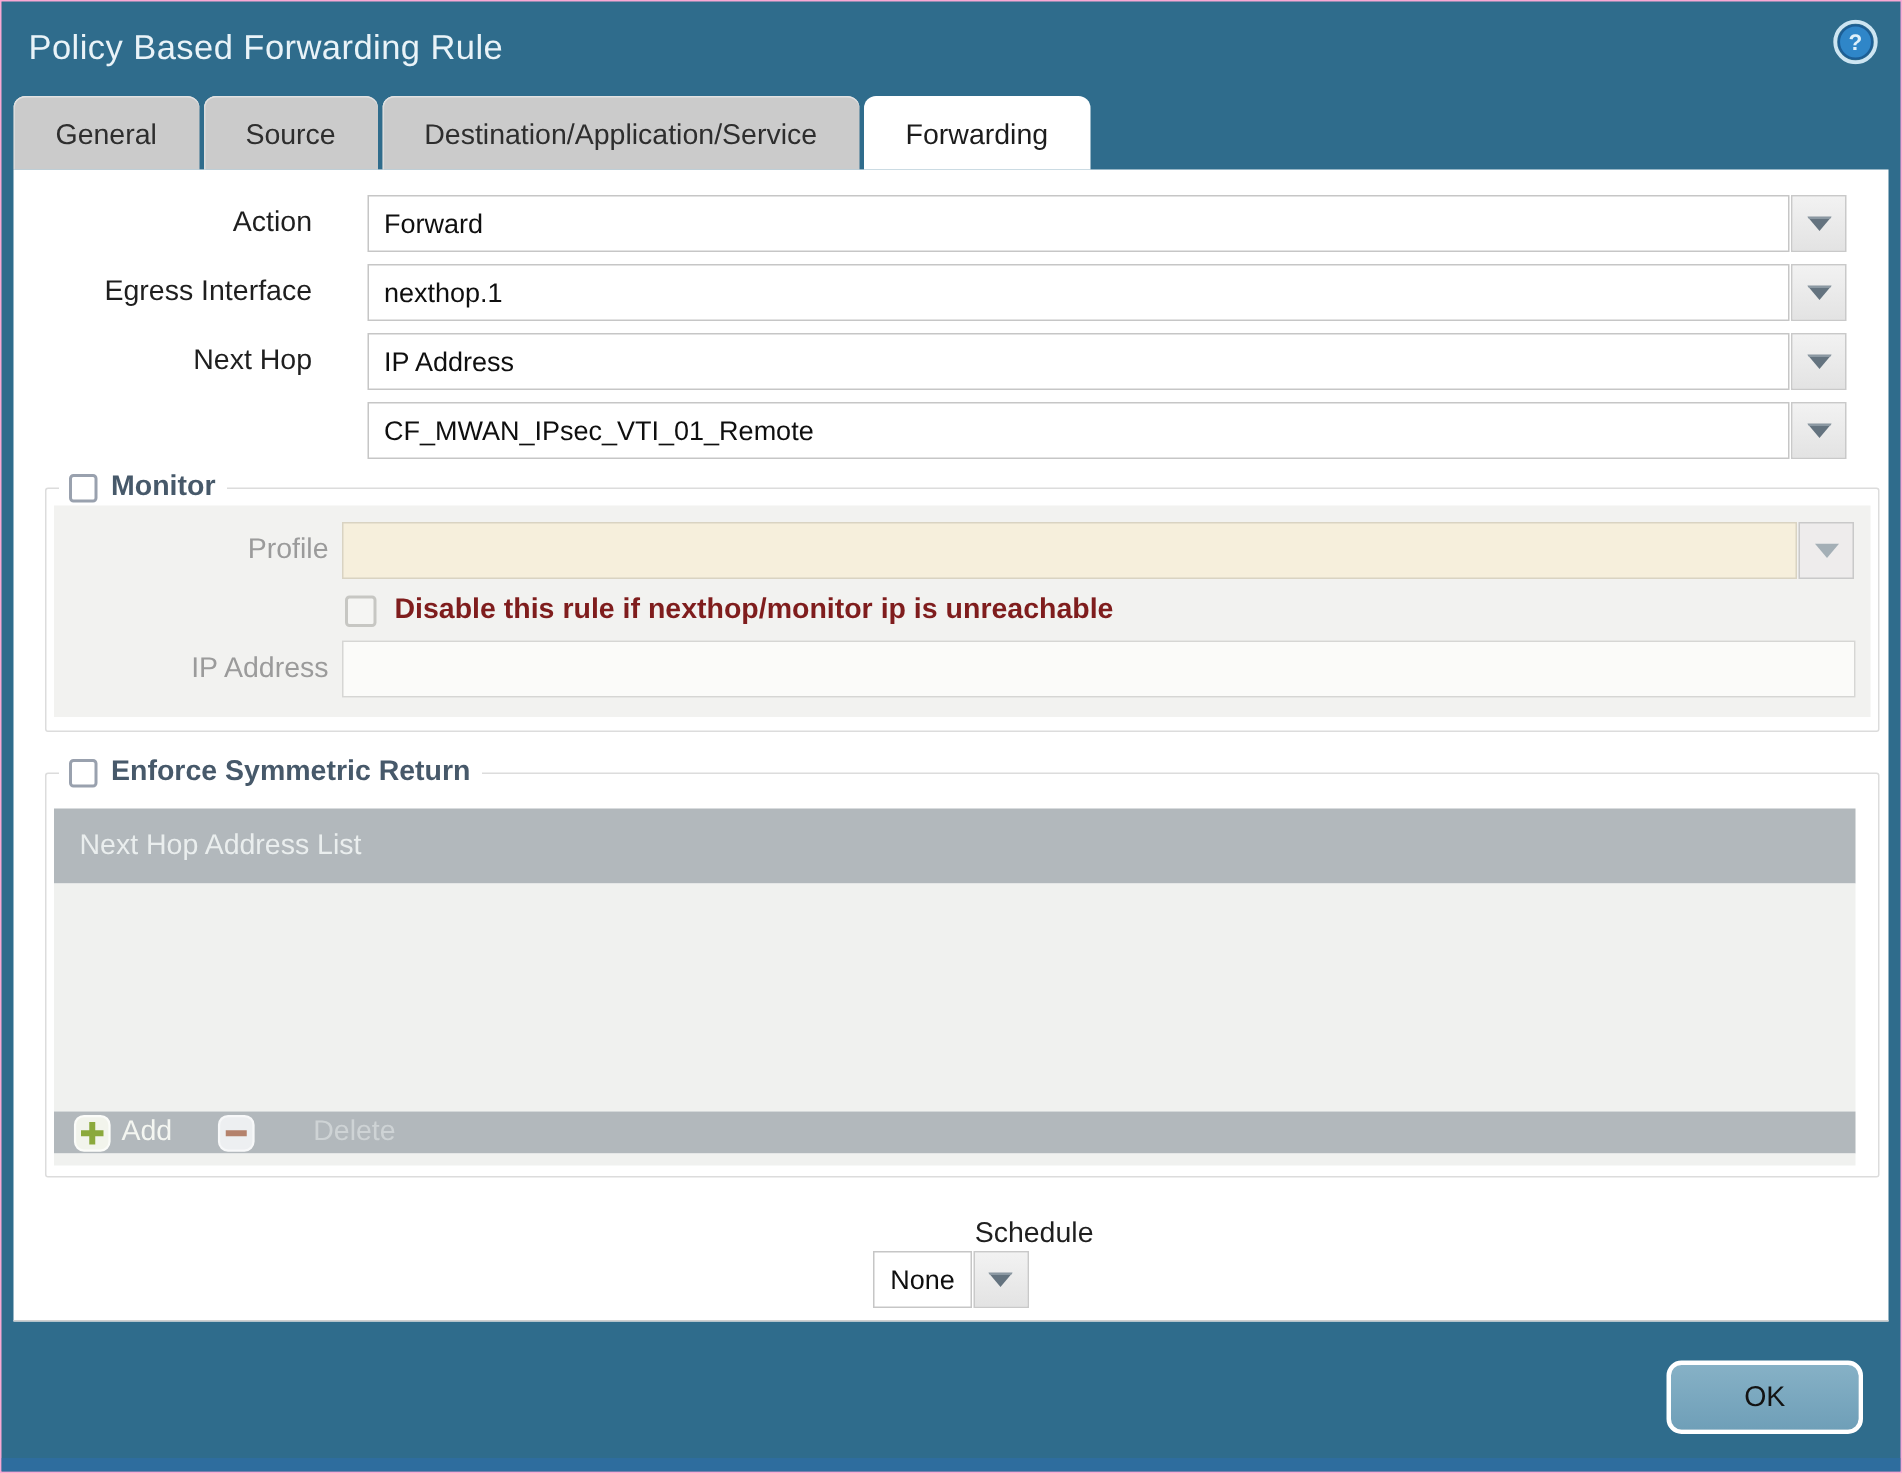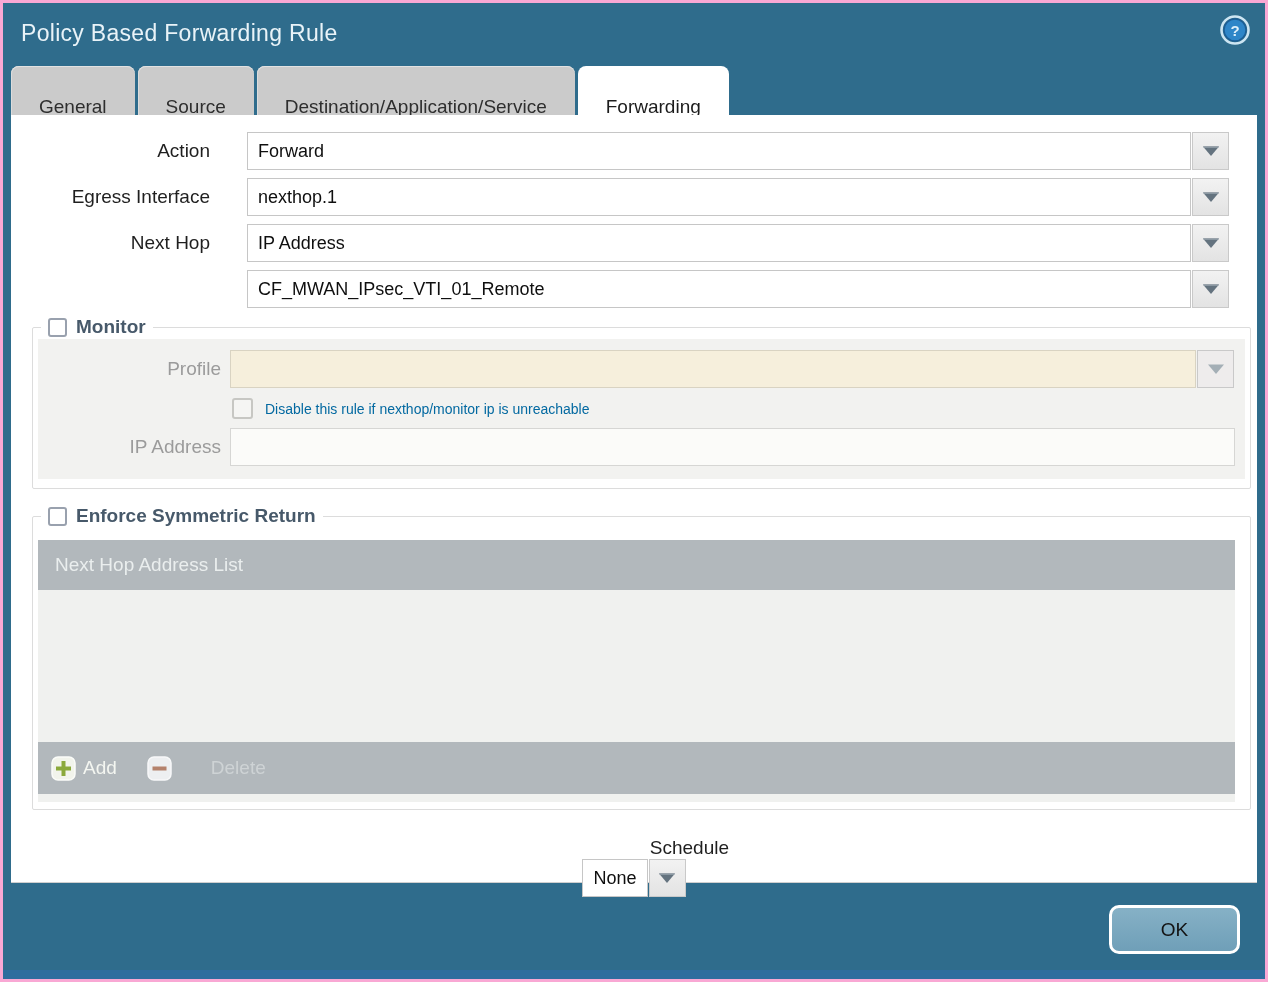--- a/index.html
+++ b/index.html
@@ -2,41 +2,41 @@
 <html><head>
 <meta charset="utf-8">
 <style>
   * { box-sizing: border-box; margin: 0; padding: 0; }
   html,body { background:#555; }
   body { font-family: "Liberation Sans", sans-serif; }
 
   .dialog {
     position: relative;
     width: 1268px; height: 982px;
-    border: 3px solid #f9a8d4;
+    border: 1px solid #f9a8d4;
     background: #2f6c8c;
     overflow: hidden;
   }
 
   
   .titlebar { height: 62px; position: relative; }
   .title {
     color: #e9f3f8; font-size: 23px; font-weight: 400;
     letter-spacing: .3px; padding: 17px 0 0 18px;
   }
   .help { position: absolute; top: 12px; right: 15px; width: 30px; height: 30px; cursor: pointer; }
 
   
   .tabs { display: flex; align-items: flex-end; padding-left: 8px; height: 50px; }
   .tab {
     height: 49px; line-height: 49px;
     background: #cbcbcb;
     color: #2e2e2e; font-size: 19px;
     border-radius: 8px 8px 0 0;
-    margin-right: 3px; padding: 16px 28px;
+    margin-right: 3px; padding: 2px 28px;
     box-shadow: inset 0 1px 0 #e2e2e2, inset 1px 0 0 #dcdcdc;
     cursor: pointer; white-space: nowrap;
   }
   .tab.active { background: #ffffff; color: #1c1c1c; box-shadow: none; }
 
   
   .content {
     margin: 0 8px; height: 768px;
     background: #fff;
     border-bottom: 1px solid #cfcfcf;
@@ -90,32 +90,32 @@
   }
   .mwrap { display: flex; flex: 1; margin-right: 11px; height: 38px; }
   .field.cream { background: #f6efdc; border-color: #d9d3c2; }
   .field.ghost { background: #fbfbf9; border-color: #d6d6d4; }
 
   .disrow { display: flex; align-items: center; margin: 10px 0 9px 194px; gap: 12px; }
   .cb.dis {
     width: 21px; height: 21px;
     border: 2px solid #c7c7c3; background: #f5f5f3; border-radius: 3px;
   }
-  .dislabel { font-size: 14px; color: #0369a1; }
+  .dislabel { font-size: 19px; color: #7f1d1d; font-weight: bold; }
 
   
   .ntable { margin: 12px 10px 0 0; }
   .thead {
     height: 50px; background: #b2b8bc;
     color: #eaeeee; font-size: 19px;
     display: flex; align-items: center; padding-left: 17px;
   }
   .tbody { height: 152px; background: #f0f1ef; }
   .tfoot {
-    height: 52px; background: #b2b8bc;
+    height: 28px; background: #b2b8bc;
     display: flex; align-items: center; gap: 30px; padding-left: 13px;
   }
   .tstrip { height: 8px; background: #f0f1ef; }
   .toolbtn { display: flex; align-items: center; gap: 7px; cursor: pointer; }
   .toolbtn span { font-size: 19px; }
   .toolbtn.add span { color: #f4f6f1; }
   .toolbtn.del span { color: #ced3d5; margin-left: 32px; }
   .toolbtn.del { cursor: default; }
 
   .schedule { margin-top: 27px; flex-direction: column; }

